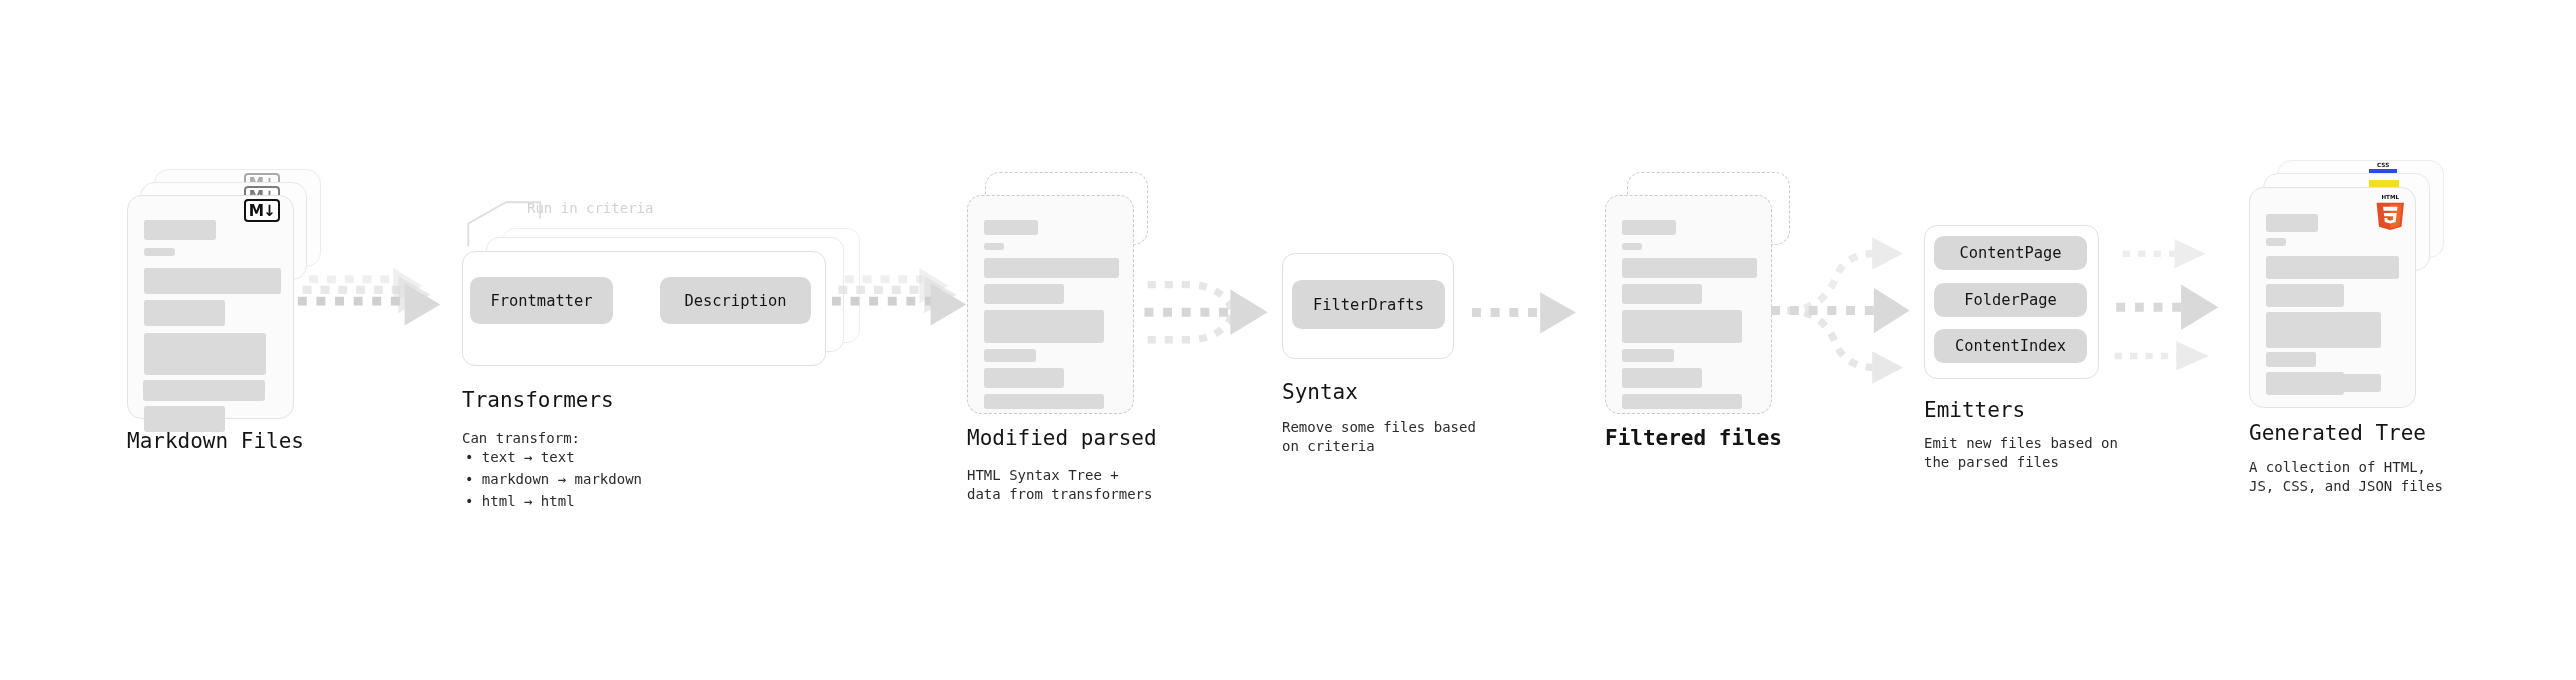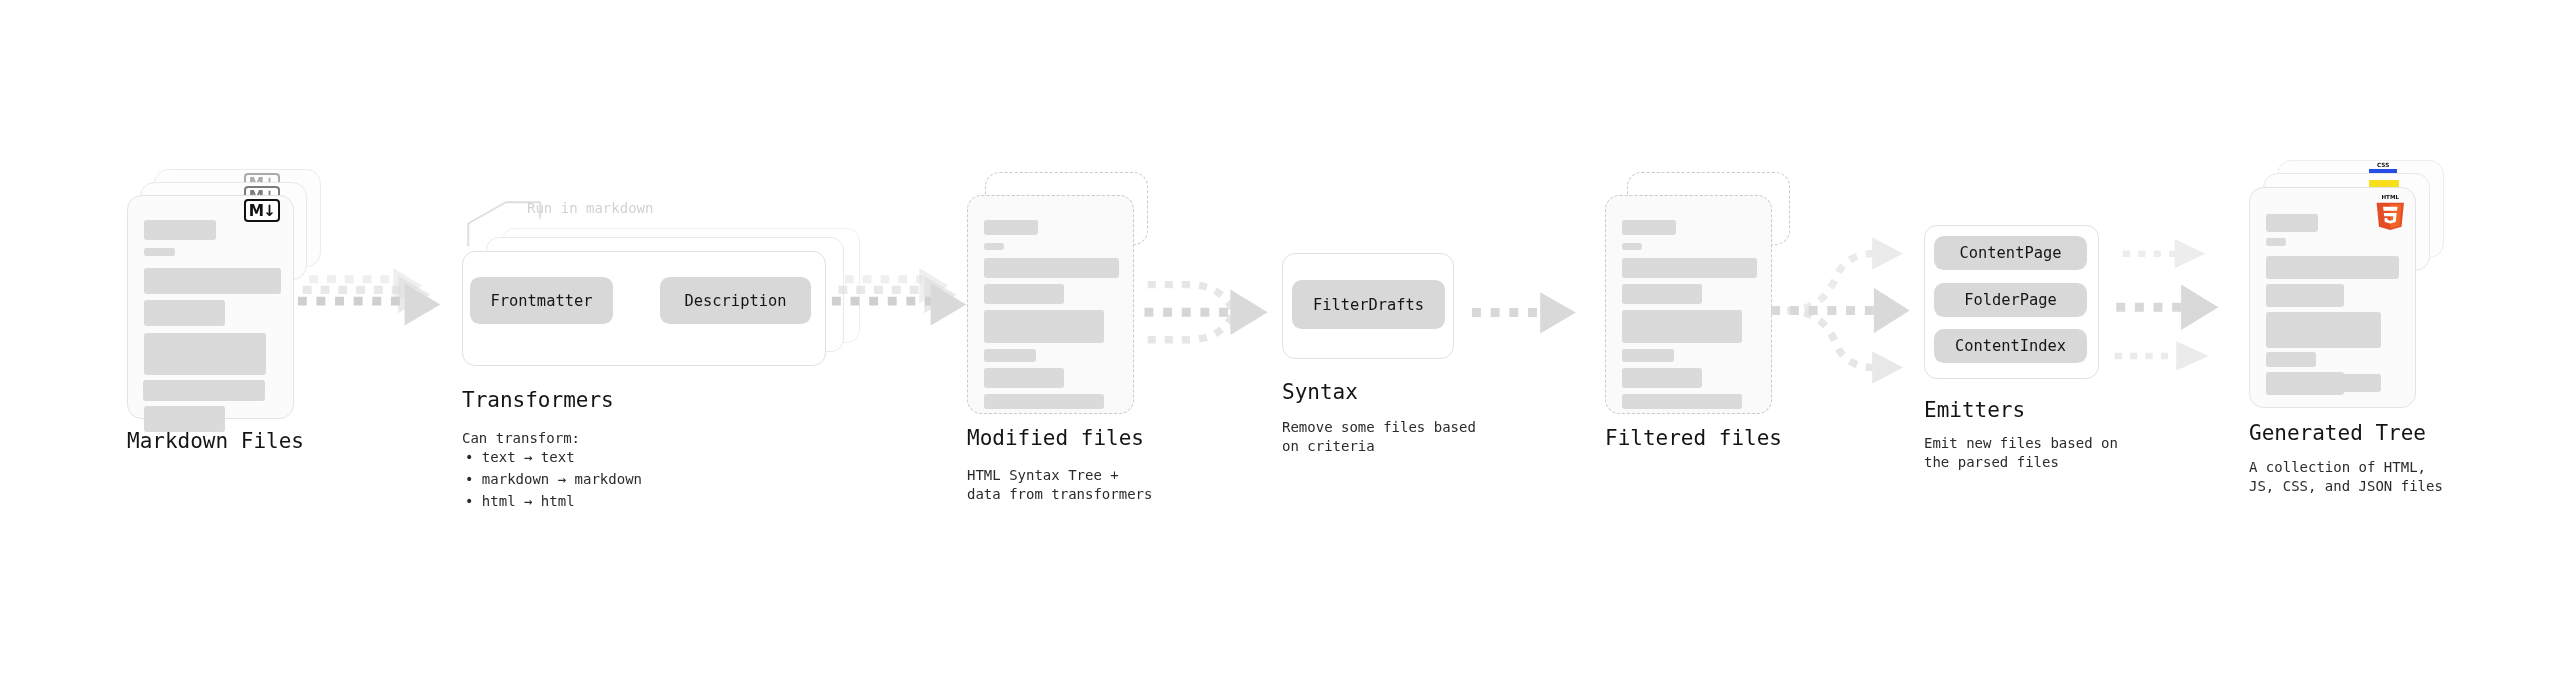--- a/index.html
+++ b/index.html
@@ -141,21 +141,21 @@
       <line x1="-14" y1="41" x2="122" y2="41"></line>
     </g>
     <polygon points="118,19 162,45 118,71" fill="#d9d9d9"></polygon>
   </svg>
 
   <div>
 
     <svg style="left:465px;top:199px;" width="98" height="49" viewBox="0 0 120 60">
       <path d="M4,58 L4,30 L50,4 L92,4 L92,24" fill="none" stroke="#dedede" stroke-width="2.4" stroke-linejoin="round"></path>
     </svg>
-    <div class="runlabel" style="left:527px;top:200px;">Run in markdown</div>
+    <div class="runlabel" style="left:527px;top:200px;">Run in criteria</div>
 
     <div class="chipbox" style="left:502px;top:228px;width:358px;height:115px;border-color:#efefef;"></div>
     <div class="chipbox" style="left:486px;top:237px;width:358px;height:115px;border-color:#eaeaea;"></div>
 
     <div class="chip faded2" style="left:514px;top:254px;width:120px;height:42px;"></div>
     <div class="chip faded2" style="left:655px;top:254px;width:122px;height:42px;"></div>
     <div class="chip faded1" style="left:497px;top:266px;width:120px;height:42px;"></div>
     <div class="chip faded1" style="left:655px;top:266px;width:125px;height:42px;"></div>
 
     <svg style="left:611px;top:276px;" width="98" height="49" viewBox="0 0 120 60">
@@ -204,21 +204,21 @@
     <div class="card dashed" style="left:967px;top:195px;width:167px;height:219px;">
       <div class="skel" style="left:16.3px;top:24.4px;width:54px;height:14.6px;"></div>
       <div class="skel" style="left:16.3px;top:47px;width:19.5px;height:6.5px;"></div>
       <div class="skel" style="left:16.3px;top:62px;width:135px;height:19.5px;"></div>
       <div class="skel" style="left:16.3px;top:88px;width:80px;height:19.5px;"></div>
       <div class="skel" style="left:16.3px;top:114px;width:120px;height:32.5px;"></div>
       <div class="skel" style="left:16.3px;top:153px;width:52px;height:13px;"></div>
       <div class="skel" style="left:16.3px;top:172px;width:80px;height:19.5px;"></div>
       <div class="skel" style="left:16.3px;top:198px;width:120px;height:14.6px;"></div>
     </div>
-    <div class="title" style="left:967px;top:426px;">Modified files</div>
+    <div class="title" style="left:967px;top:426px;">Modified parsed</div>
     <div class="subtitle" style="left:967px;top:466px;">HTML Syntax Tree +
 data from transformers</div>
   </div>
 
   <svg class="arrowsvg" style="left:1138px;top:260px;" width="154" height="106" viewBox="0 0 190 130">
     <path d="M12,30 L62,30 Q104,30 118,64" fill="none" stroke="#e6e6e6" stroke-width="9" stroke-dasharray="10 11"></path>
     <path d="M12,98 L62,98 Q104,98 118,64" fill="none" stroke="#e6e6e6" stroke-width="9" stroke-dasharray="10 11"></path>
     <line x1="8" y1="64" x2="118" y2="64" stroke="#d6d6d6" stroke-width="11" stroke-dasharray="11 12"></line>
     <polygon points="114,36 160,64 114,92" fill="#d9d9d9"></polygon>
   </svg>
@@ -241,21 +241,21 @@
     <div class="card dashed" style="left:1605px;top:195px;width:167px;height:219px;">
       <div class="skel" style="left:16.3px;top:24.4px;width:54px;height:14.6px;"></div>
       <div class="skel" style="left:16.3px;top:47px;width:19.5px;height:6.5px;"></div>
       <div class="skel" style="left:16.3px;top:62px;width:135px;height:19.5px;"></div>
       <div class="skel" style="left:16.3px;top:88px;width:80px;height:19.5px;"></div>
       <div class="skel" style="left:16.3px;top:114px;width:120px;height:32.5px;"></div>
       <div class="skel" style="left:16.3px;top:153px;width:52px;height:13px;"></div>
       <div class="skel" style="left:16.3px;top:172px;width:80px;height:19.5px;"></div>
       <div class="skel" style="left:16.3px;top:198px;width:120px;height:14.6px;"></div>
     </div>
-    <div class="title" style="left:1605px;top:426px;">Filtered files</div>
+    <div class="title" style="left:1605px;top:426px;font-weight:bold;">Filtered files</div>
   </div>
 
   <svg class="arrowsvg" style="left:1776px;top:229px;" width="163" height="163" viewBox="0 0 200 200">
     <path d="M14,100 Q58,100 74,58 Q86,30 122,30" fill="none" stroke="#ebebeb" stroke-width="9" stroke-dasharray="10 11"></path>
     <polygon points="118,10 156,30 118,50" fill="#ebebeb"></polygon>
     <path d="M14,100 Q58,100 74,142 Q86,170 122,170" fill="none" stroke="#e6e6e6" stroke-width="9" stroke-dasharray="10 11"></path>
     <polygon points="118,150 156,170 118,190" fill="#e8e8e8"></polygon>
     <line x1="-6" y1="100" x2="124" y2="100" stroke="#d8d8d8" stroke-width="11" stroke-dasharray="11 12"></line>
     <polygon points="120,72 164,100 120,128" fill="#d9d9d9"></polygon>
   </svg>

